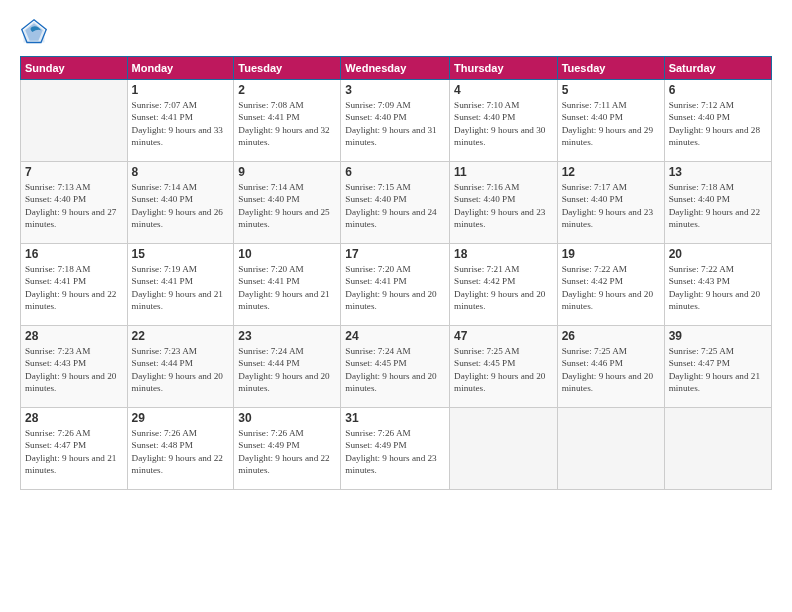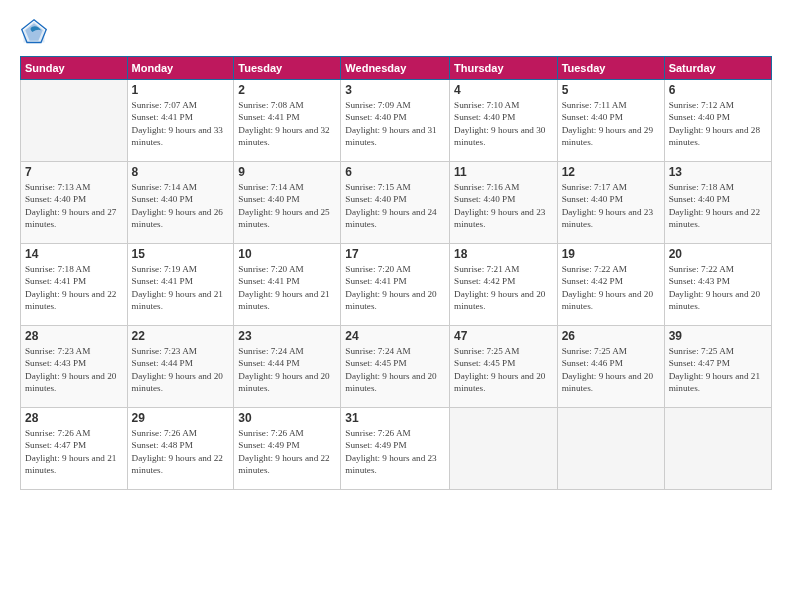--- a/index.html
+++ b/index.html
@@ -202,21 +202,21 @@
 23 minutes.</div>
           </td>
           <td>
             <span class="day-num">13</span>
             <div class="day-info">Sunrise: 7:18 AM<br>Sunset: 4:40 PM<br>Daylight: 9 hours and
 22 minutes.</div>
           </td>
         </tr>
         <tr>
           <td>
-            <span class="day-num">14</span>
+            <span class="day-num">16</span>
             <div class="day-info">Sunrise: 7:18 AM<br>Sunset: 4:41 PM<br>Daylight: 9 hours and
 22 minutes.</div>
           </td>
           <td>
             <span class="day-num">15</span>
             <div class="day-info">Sunrise: 7:19 AM<br>Sunset: 4:41 PM<br>Daylight: 9 hours and
 21 minutes.</div>
           </td>
           <td>
             <span class="day-num">10</span>

